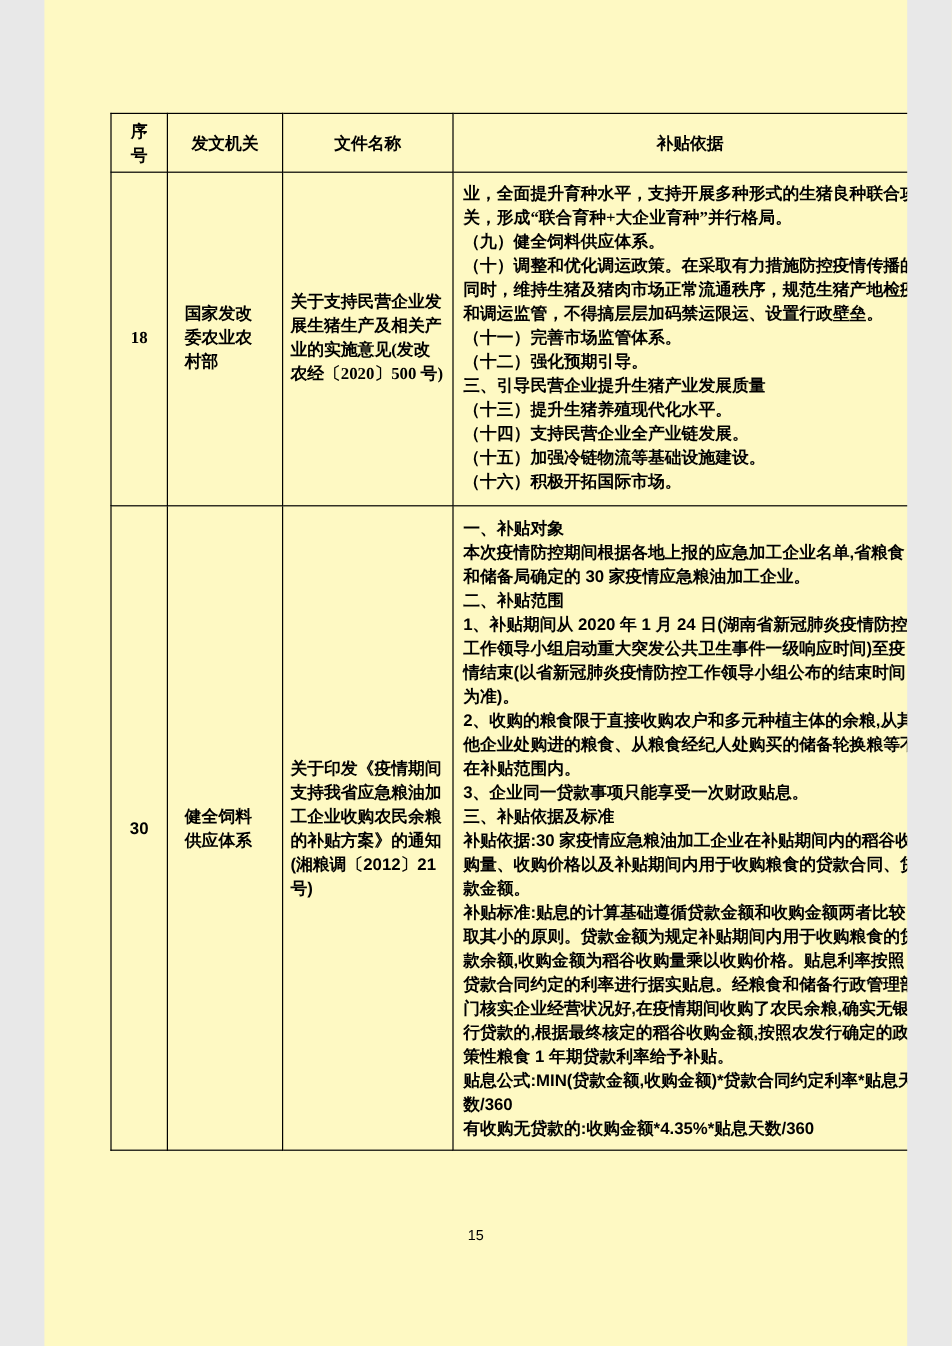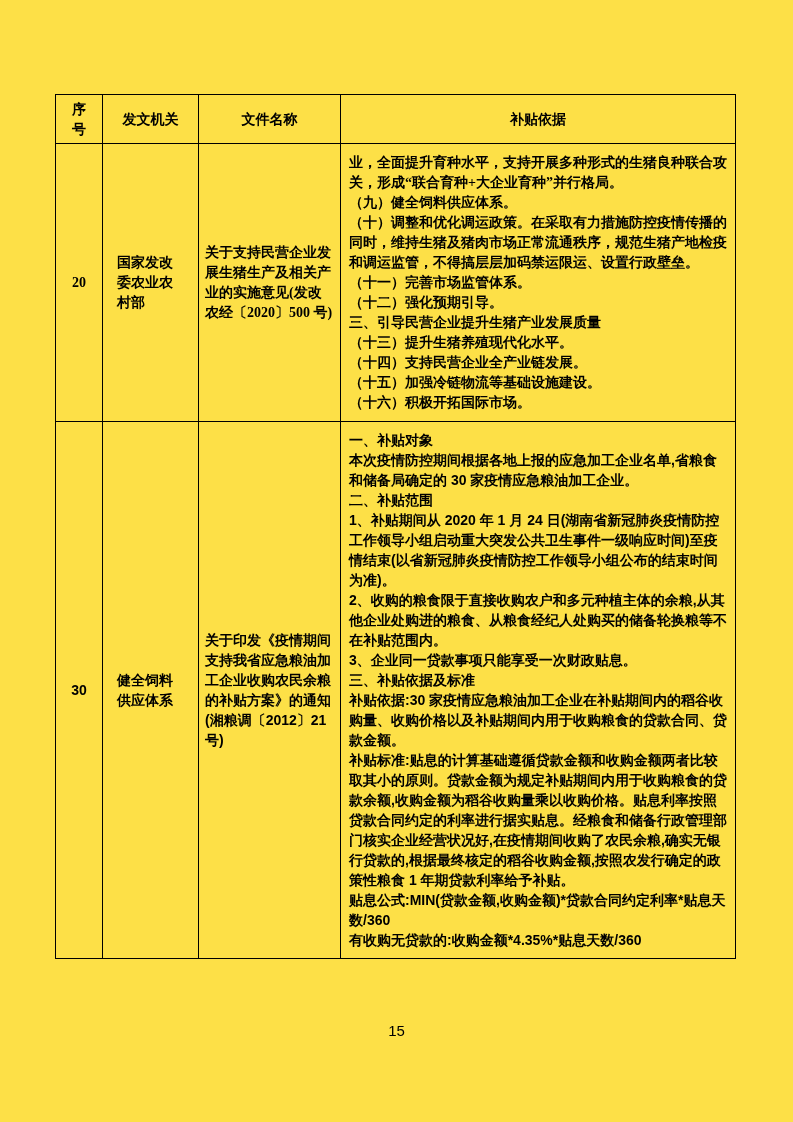--- a/index.html
+++ b/index.html
@@ -1,22 +1,22 @@
 <!DOCTYPE html>
 <html><head>
 <meta charset="utf-8">
 <style>
   * { box-sizing: border-box; }
   html, body { margin: 0; padding: 0; background: #e8e8e8; }
   .page {
     position: relative;
-    width: 793px;
+    width: 719px;
     height: 1122px;
     margin: 0 auto;
-    background: #fde047;
+    background: #fef9c3;
     font-family: "Liberation Sans", "DejaVu Sans", sans-serif;
     color: #000000;
     overflow: hidden;
   }
   table.doc-table {
     position: absolute;
     left: 55px;
     top: 94px;
     width: 680px;
     border-collapse: collapse;
@@ -56,21 +56,21 @@
     padding: 6px 8px;
   }
   tr.row-19 td { height: 278px; font-family: Liberation Serif, serif; }
   tr.row-20 td { height: 537px; }
   .page-number {
     position: absolute;
     left: 0;
     right: 0;
     top: 1022px;
     text-align: center;
-    font-size: 15px;
+    font-size: 12px;
     font-weight: normal;
     color: #000000;
   }
 </style>
 </head>
 <body>
 
 <div class="page">
 
   <table class="doc-table">
@@ -83,21 +83,21 @@
     <thead>
       <tr>
         <th class="col-no">序号</th>
         <th>发文机关</th>
         <th>文件名称</th>
         <th>补贴依据</th>
       </tr>
     </thead>
     <tbody>
       <tr class="row-19">
-        <td class="cell-no">20</td>
+        <td class="cell-no">18</td>
         <td class="cell-agency">国家发改委农业农村部</td>
         <td class="cell-docname">关于支持民营企业发展生猪生产及相关产业的实施意见(发改农经〔2020〕500 号)</td>
         <td class="cell-content">业，全面提升育种水平，支持开展多种形式的生猪良种联合攻关，形成“联合育种+大企业育种”并行格局。
 （九）健全饲料供应体系。
 （十）调整和优化调运政策。在采取有力措施防控疫情传播的同时，维持生猪及猪肉市场正常流通秩序，规范生猪产地检疫和调运监管，不得搞层层加码禁运限运、设置行政壁垒。
 （十一）完善市场监管体系。
 （十二）强化预期引导。
 三、引导民营企业提升生猪产业发展质量
 （十三）提升生猪养殖现代化水平。
 （十四）支持民营企业全产业链发展。

